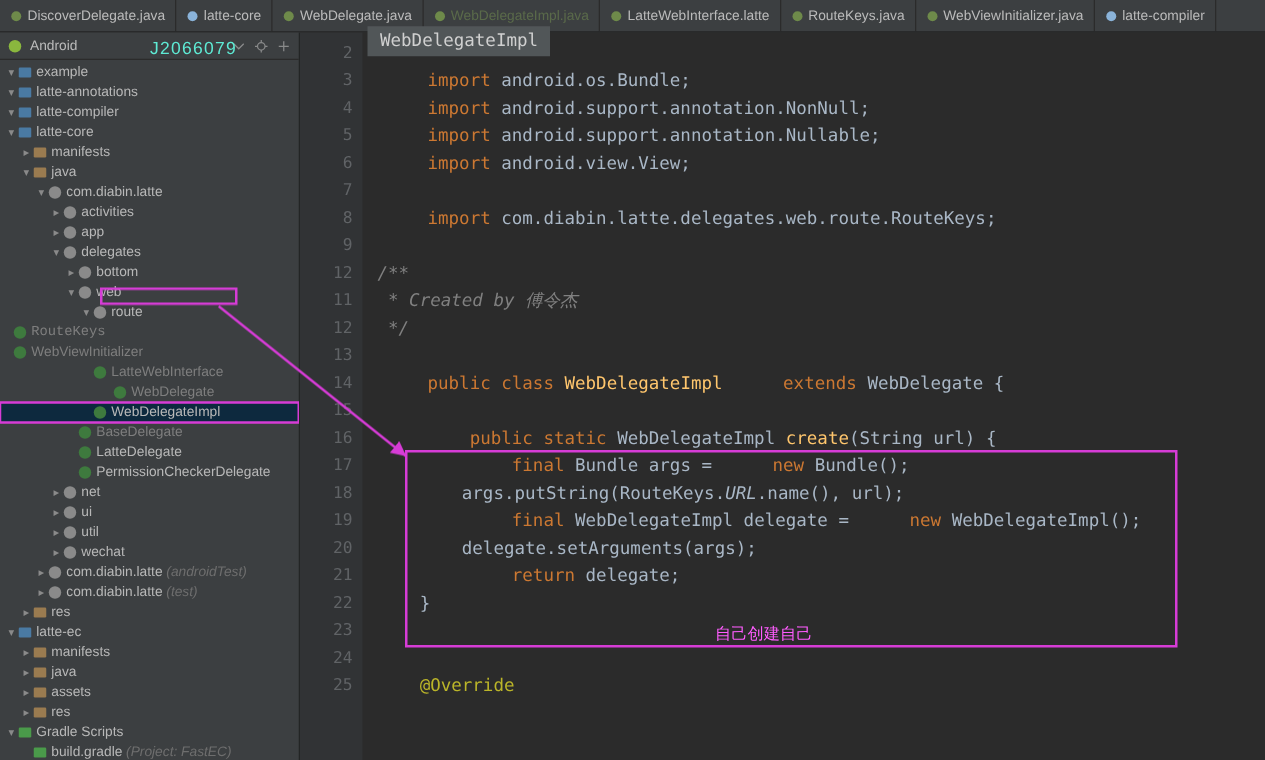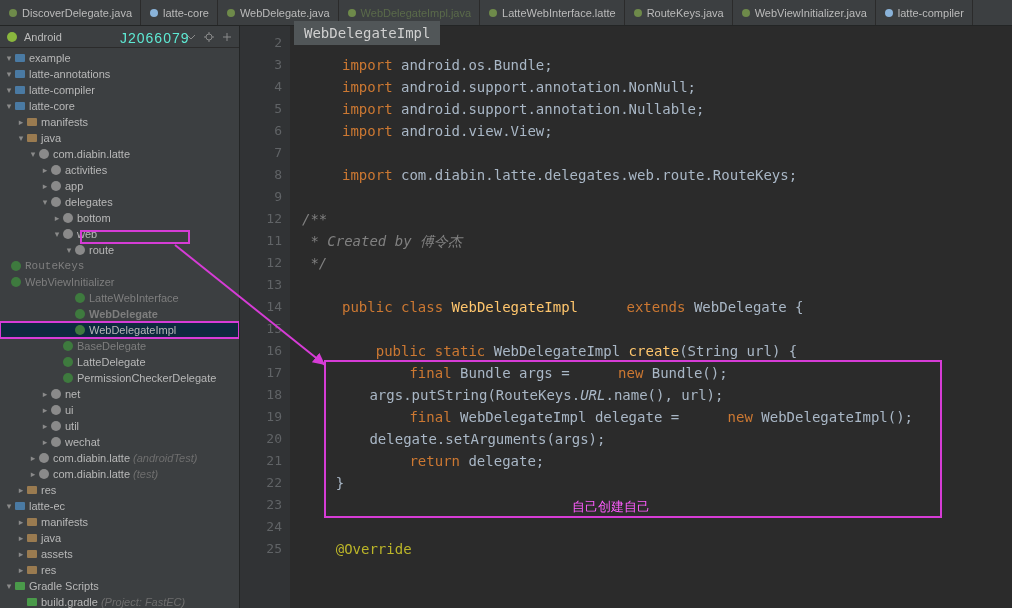--- a/index.html
+++ b/index.html
@@ -272,21 +272,21 @@
           </div>
           <div class="node" style="padding-left: 64px;">
             <span class="arrow"></span>
             <span class="ic">
               <svg width="12" height="12">
                 <circle cx="6" cy="6" r="5" fill="#3e7a3e"></circle>
               </svg>
             </span>
             <span class="lbl dim">LatteWebInterface</span>
           </div>
-          <div class="node" style="padding-left: 64px; font-weight: bold;">
+          <div class="node" style="padding-left: 80px;">
             <span class="arrow"></span>
             <span class="ic">
               <svg width="12" height="12">
                 <circle cx="6" cy="6" r="5" fill="#3e7a3e"></circle>
               </svg>
             </span>
             <span class="lbl dim">WebDelegate</span>
           </div>
           <div class="node sel" style="padding-left: 64px; outline: rgb(214, 60, 214) solid 2px; outline-offset: -1px;">
             <span class="arrow"></span>

